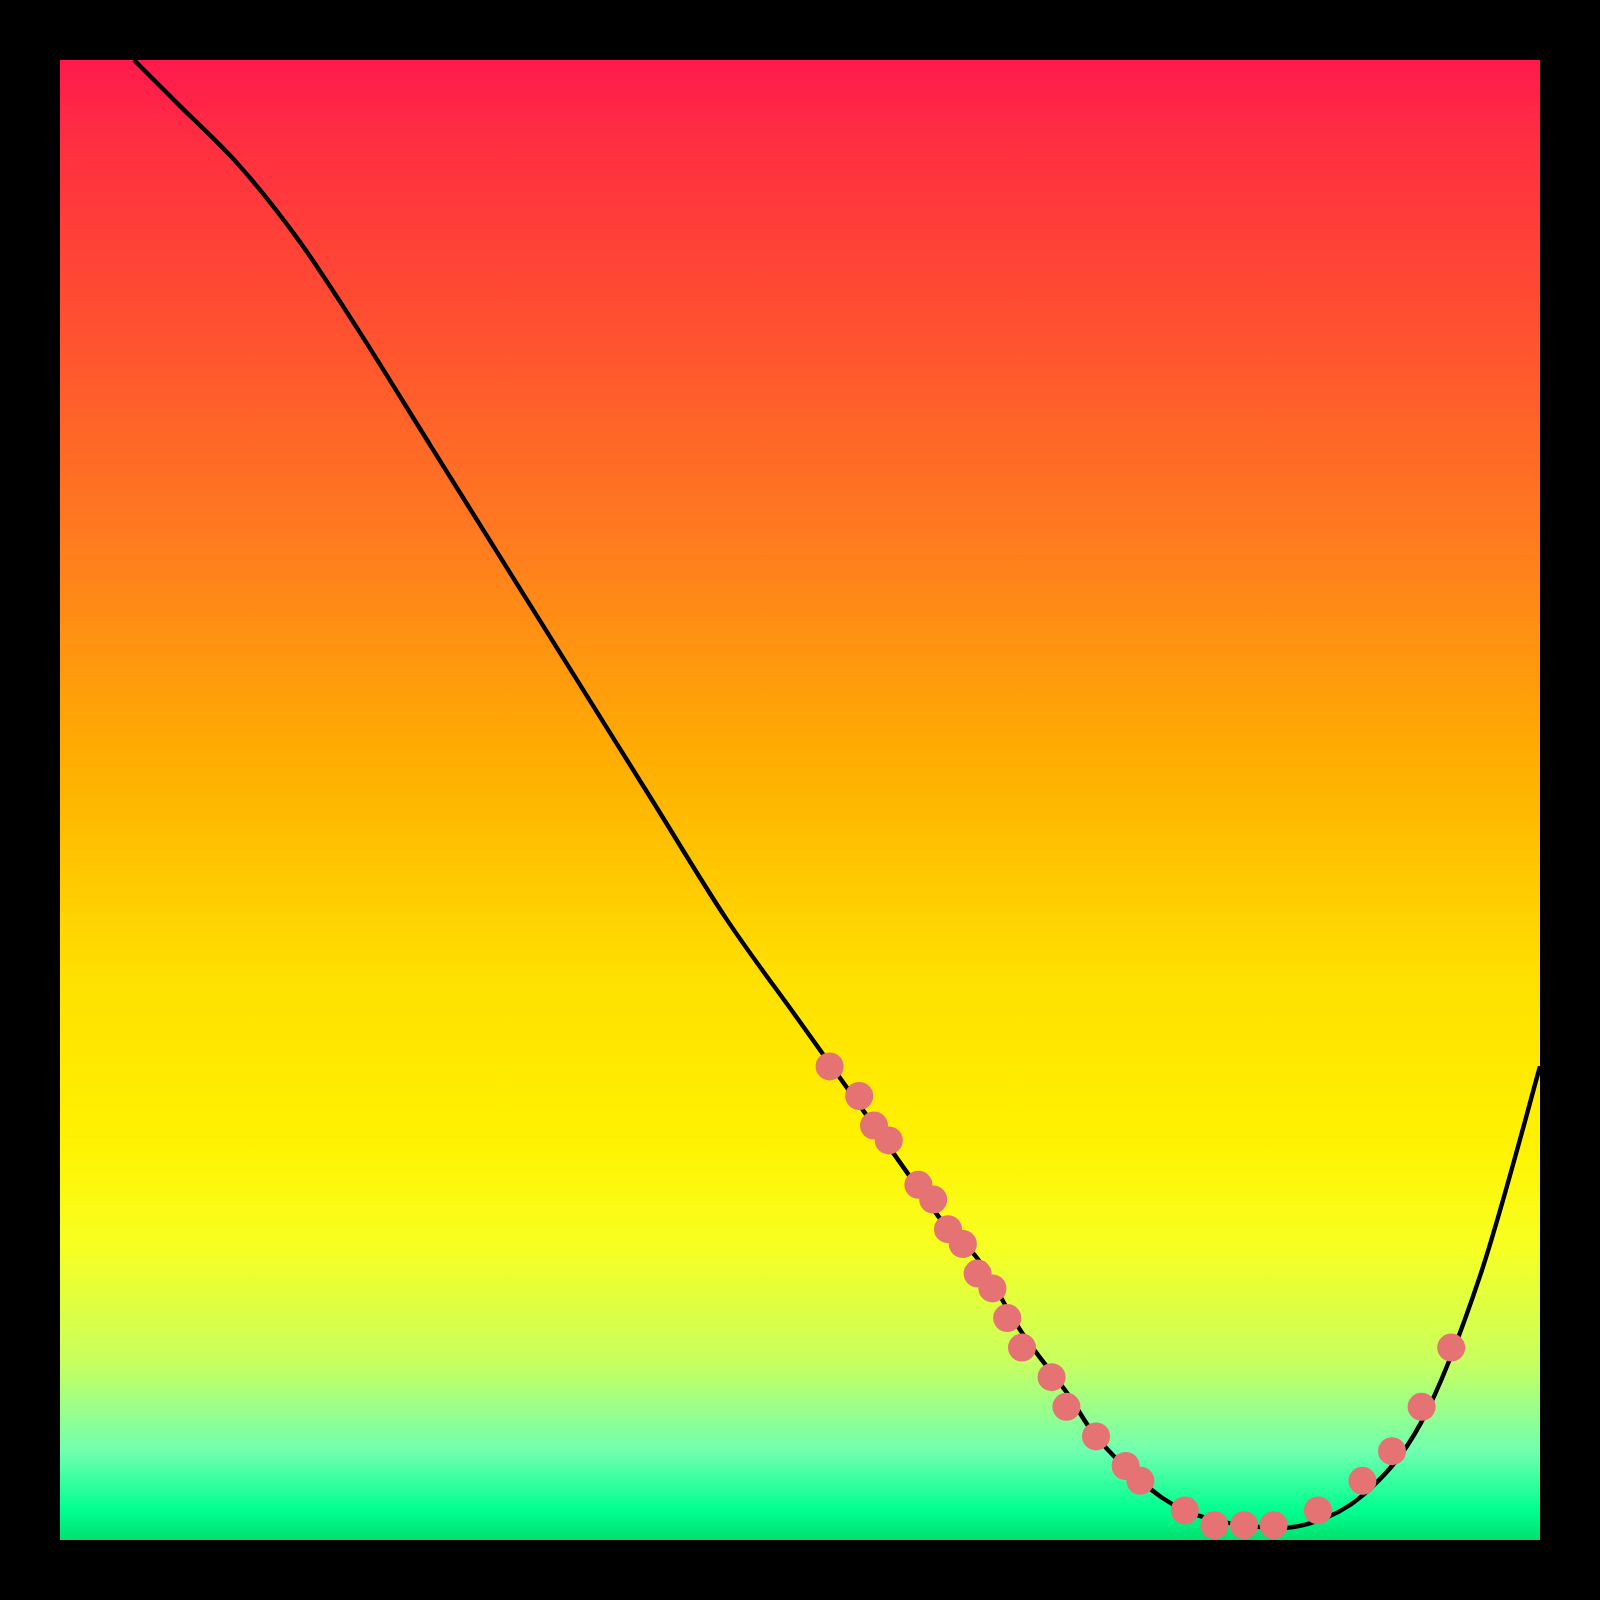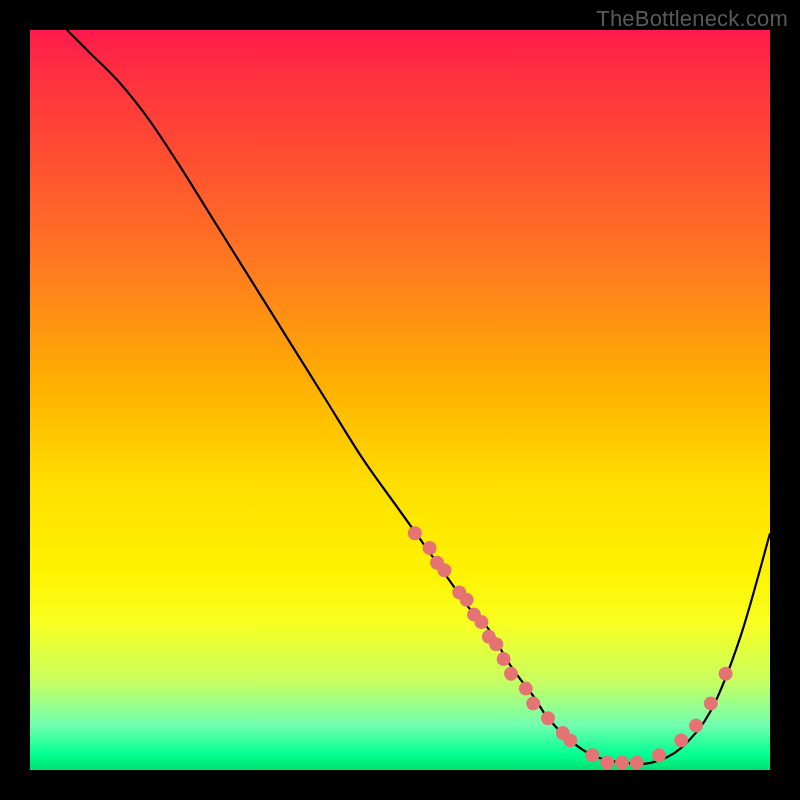--- a/index.html
+++ b/index.html
@@ -54,21 +54,20 @@
     top: 0;
     width: 740px;
     height: 740px;
     overflow: visible;
   }
 </style>
 </head>
 <body>
 <div class="container">
 
-  <div class="watermark">TheBottleneck.com</div>
 
   <div class="plot-area">
     <svg class="curve" viewBox="0 0 740 740" preserveAspectRatio="none">
       <path id="curve-path" fill="none" stroke="#000000" stroke-width="2.2" d="M 37.0 0.0 C 40.7 3.7, 50.6 13.6, 59.2 22.2 C 67.8 30.8, 78.9 40.7, 88.8 51.8 C 98.7 62.9, 108.5 75.2, 118.4 88.8 C 128.3 102.4, 136.9 115.9, 148.0 133.2 C 159.1 150.5, 172.7 172.7, 185.0 192.4 C 197.3 212.1, 209.7 231.9, 222.0 251.6 C 234.3 271.3, 246.7 291.1, 259.0 310.8 C 271.3 330.5, 283.7 350.3, 296.0 370.0 C 308.3 389.7, 320.7 410.7, 333.0 429.2 C 345.3 447.7, 357.7 463.7, 370.0 481.0 C 382.3 498.3, 394.7 515.5, 407.0 532.8 C 419.3 550.1, 435.4 573.5, 444.0 584.6 C 452.6 595.7, 452.6 590.8, 458.8 599.4 C 465.0 608.0, 473.6 625.3, 481.0 636.4 C 488.4 647.5, 497.0 657.4, 503.2 666.0 C 509.4 674.6, 511.8 680.8, 518.0 688.2 C 524.2 695.6, 532.8 704.2, 540.2 710.4 C 547.6 716.6, 553.8 721.5, 562.4 725.2 C 571.0 728.9, 582.1 731.4, 592.0 732.6 C 601.9 733.8, 611.7 735.1, 621.6 732.6 C 631.5 730.1, 641.3 726.4, 651.2 717.8 C 661.1 709.2, 670.9 699.3, 680.8 680.8 C 690.7 662.3, 700.5 636.4, 710.4 606.8 C 720.3 577.2, 735.1 520.5, 740.0 503.2"></path>
       <g id="dots">
           <circle cx="384.8" cy="503.2" r="7" fill="#e57373" stroke="#c45555" stroke-width="0"></circle>
           <circle cx="399.6" cy="518.0" r="7" fill="#e57373" stroke="#c45555" stroke-width="0"></circle>
           <circle cx="407.0" cy="532.8" r="7" fill="#e57373" stroke="#c45555" stroke-width="0"></circle>
           <circle cx="414.4" cy="540.2" r="7" fill="#e57373" stroke="#c45555" stroke-width="0"></circle>
           <circle cx="429.2" cy="562.4" r="7" fill="#e57373" stroke="#c45555" stroke-width="0"></circle>

